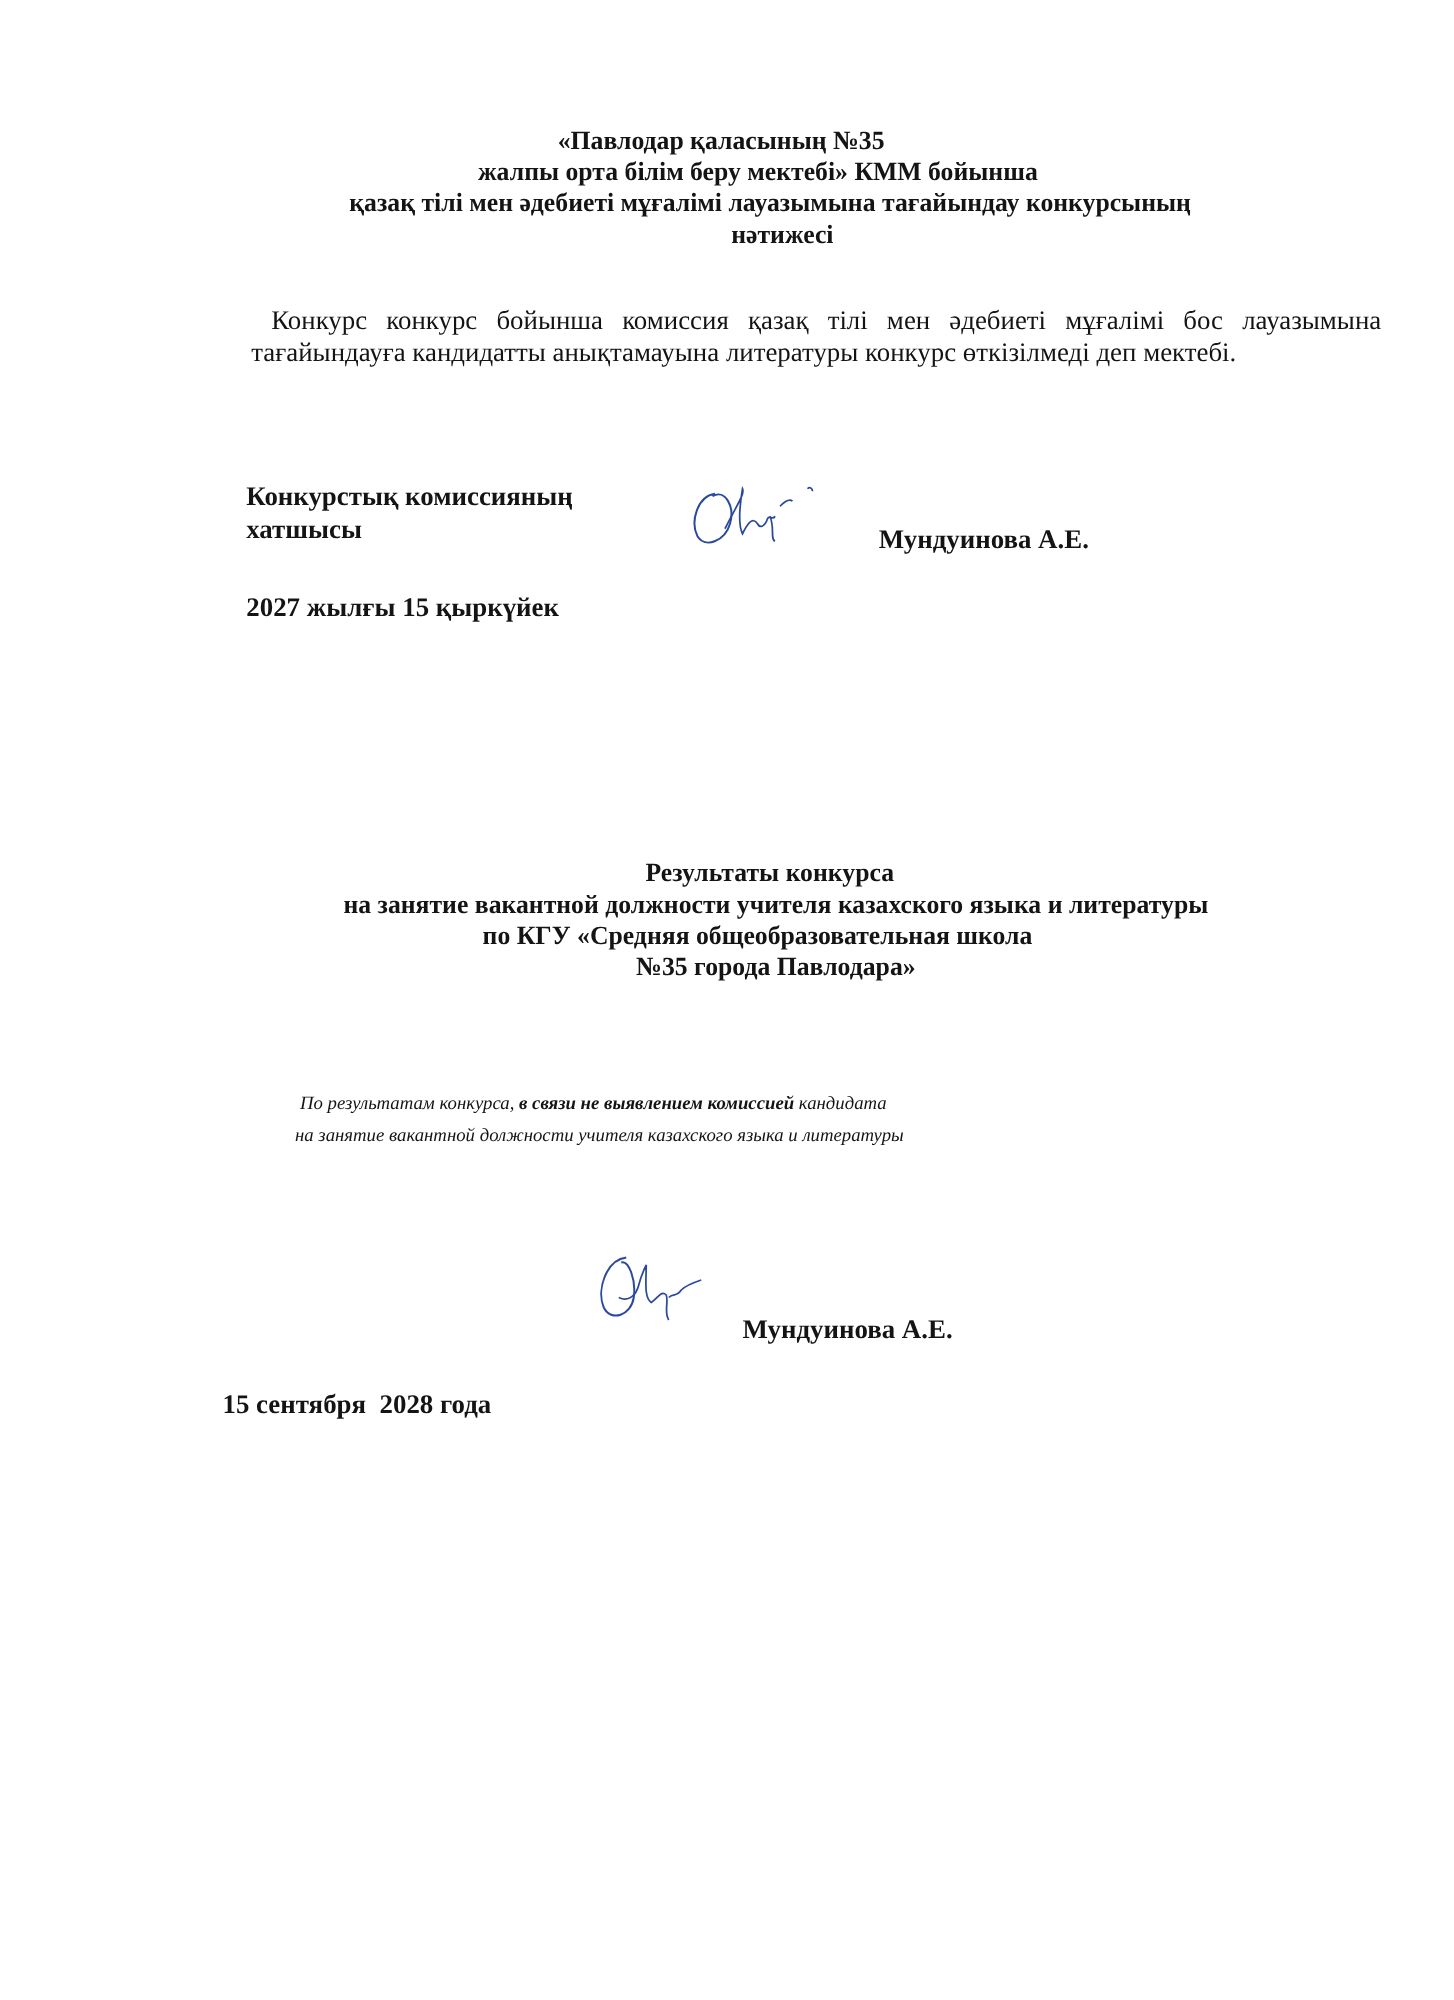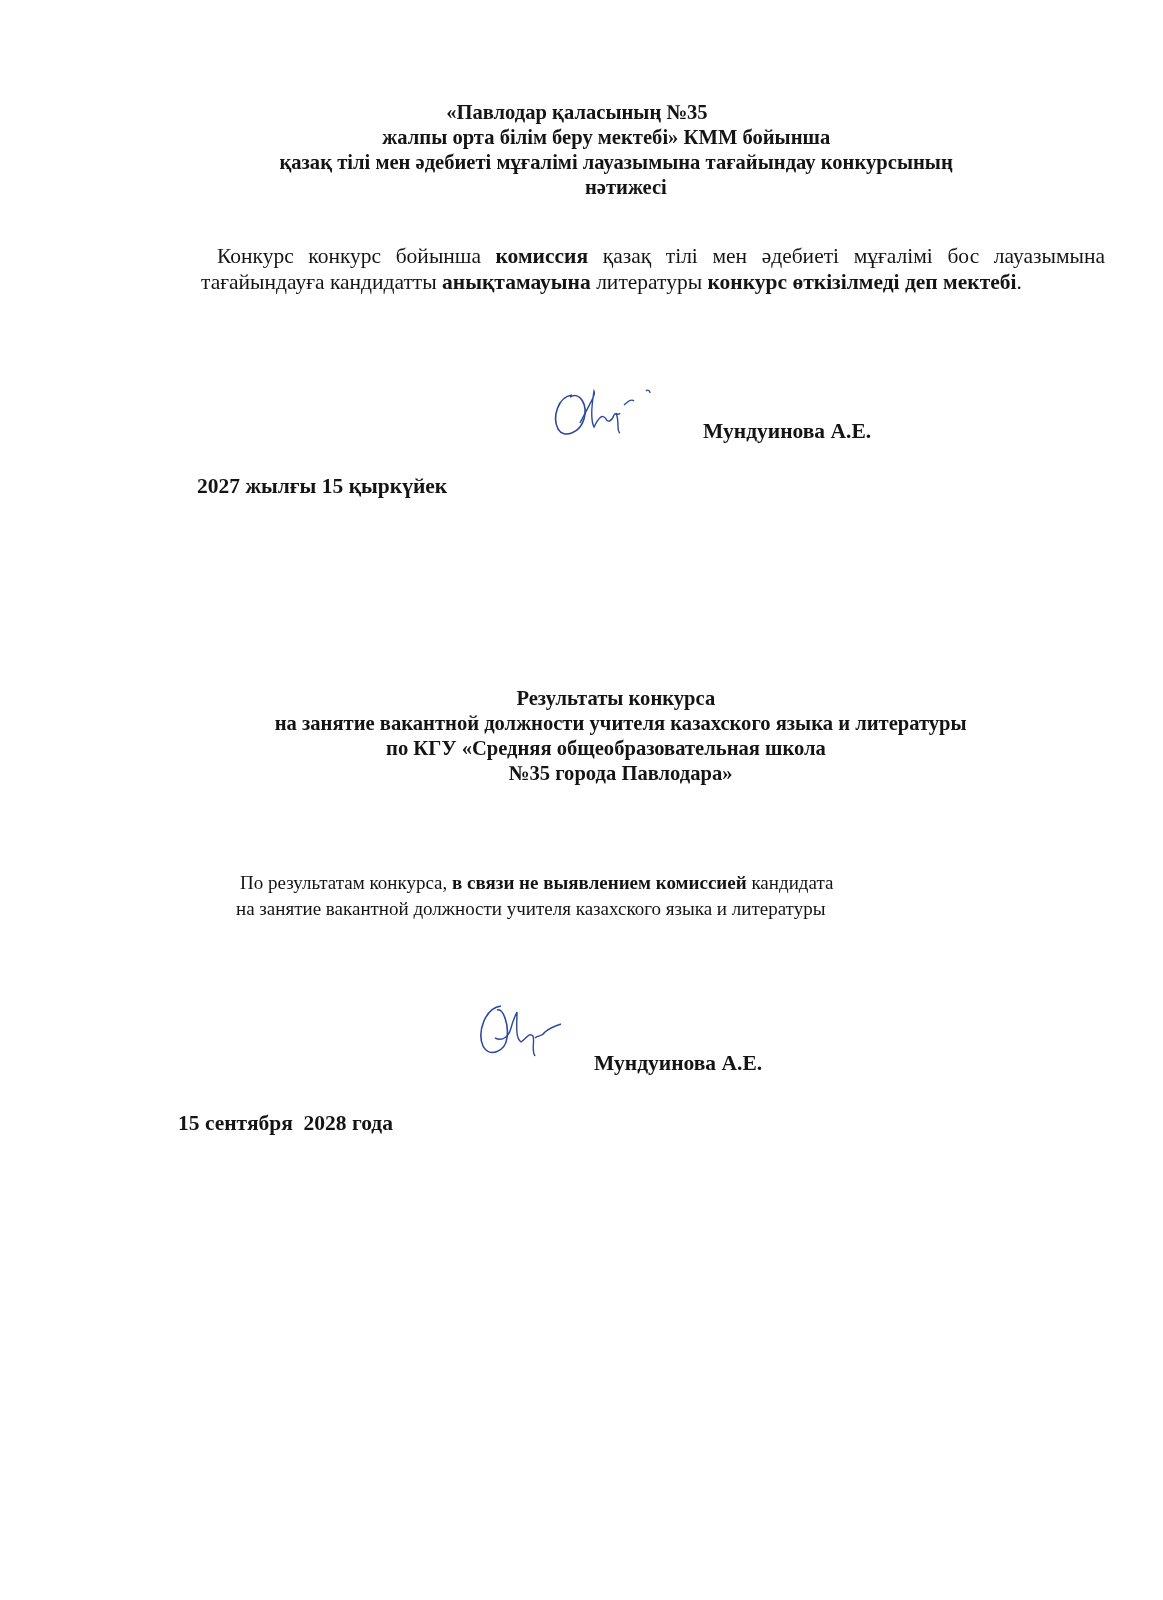--- a/index.html
+++ b/index.html
@@ -24,21 +24,21 @@
       white-space: nowrap;
       transform: scaleX(0.98);
       transform-origin: center top;
     }
     .para {
       font-size: 21.5px;
       line-height: 26px;
       text-align: justify;
       text-align-last: left;
     }
-    .para b { font-weight: bold; }
+    .para b { font-weight: normal; }
     .label {
       font-weight: bold;
       font-size: 21.5px;
       line-height: 26px;
       white-space: nowrap;
     }
     .sig svg { display: block; }
     .nowrap { white-space: nowrap; }
   </style>
 </head>
@@ -50,20 +50,24 @@
     <div style="margin-left:-40px;">«Павлодар қаласының №35</div>
     <div style="margin-left:20px;">жалпы орта білім беру мектебі» КММ бойынша</div>
     <div style="margin-left:40px;">қазақ тілі мен әдебиеті мұғалімі лауазымына тағайындау конкурсының</div>
     <div style="margin-left:60px;">нәтижесі</div>
   </div>
 
   <div class="abs para" style="left:186px;top:243px;width:904px;text-indent:16px;">
     <span>Конкурс  конкурс  бойынша  </span><b>комиссия</b><span> қазақ тілі мен әдебиеті мұғалімі  бос лауазымына  тағайындауға  кандидатты  </span><b>анықтамауына</b><span>  литературы  </span><b>конкурс өткізілмеді деп мектебі</b><span>.</span>
   </div>
 
+  <div class="abs label" style="left:182px;top:384px;">
+    <div>Конкурстық комиссияның</div>
+    <div>хатшысы</div>
+  </div>
 
   <div class="abs sig" style="left:535px;top:383px;">
     <svg width="120" height="60" viewBox="0 0 120 60">
       <path d="M22 12 C8 14 2 34 8 46 C14 56 30 50 34 36 C38 22 30 8 20 14" fill="none" stroke="#2b4a9e" stroke-width="1.6"></path>
       <path d="M30 40 C40 20 46 12 44 8 C42 20 40 36 44 44 C48 36 52 30 56 36 C58 40 62 38 64 32 C66 28 68 34 70 30 M66 30 C70 40 66 48 70 50 M74 22 C78 18 82 16 84 18 M96 8 C98 6 100 8 100 10" fill="none" stroke="#2b4a9e" stroke-width="1.4"></path>
     </svg>
   </div>
 
   <div class="abs label" style="left:688px;top:418px;">Мундуинова А.Е.</div>
 
@@ -74,21 +78,21 @@
 
 <div class="abs" style="left:0;top:660px;width:1067px;height:500px;">
 
   <div class="abs heading" style="left:0;top:26px;width:1163px;">
     <div style="margin-left:70px;">Результаты конкурса</div>
     <div style="margin-left:80px;">на занятие вакантной должности учителя казахского языка и литературы</div>
     <div style="margin-left:50px;">по КГУ «Средняя общеобразовательная школа</div>
     <div style="margin-left:80px;">№35 города Павлодара»</div>
   </div>
 
-  <div class="abs" style="left:236px;top:210px;font-size:19px;line-height:26px;">
+  <div class="abs" style="left:236px;top:210px;font-size:15px;line-height:26px;font-style:italic;">
     <div class="nowrap" style="margin-left:4px;">
       <span>По результатам конкурса, </span><b>в связи не выявлением комиссией</b><span> кандидата</span>
     </div>
     <div class="nowrap">на занятие  вакантной  должности учителя казахского языка и литературы</div>
   </div>
 
 
   <div class="abs sig" style="left:475px;top:338px;">
     <svg width="110" height="70" viewBox="0 0 110 70">
       <path d="M26 8 C10 10 2 34 8 48 C14 60 30 54 32 40 C34 26 28 10 22 12" fill="none" stroke="#2b4a9e" stroke-width="1.6"></path>

